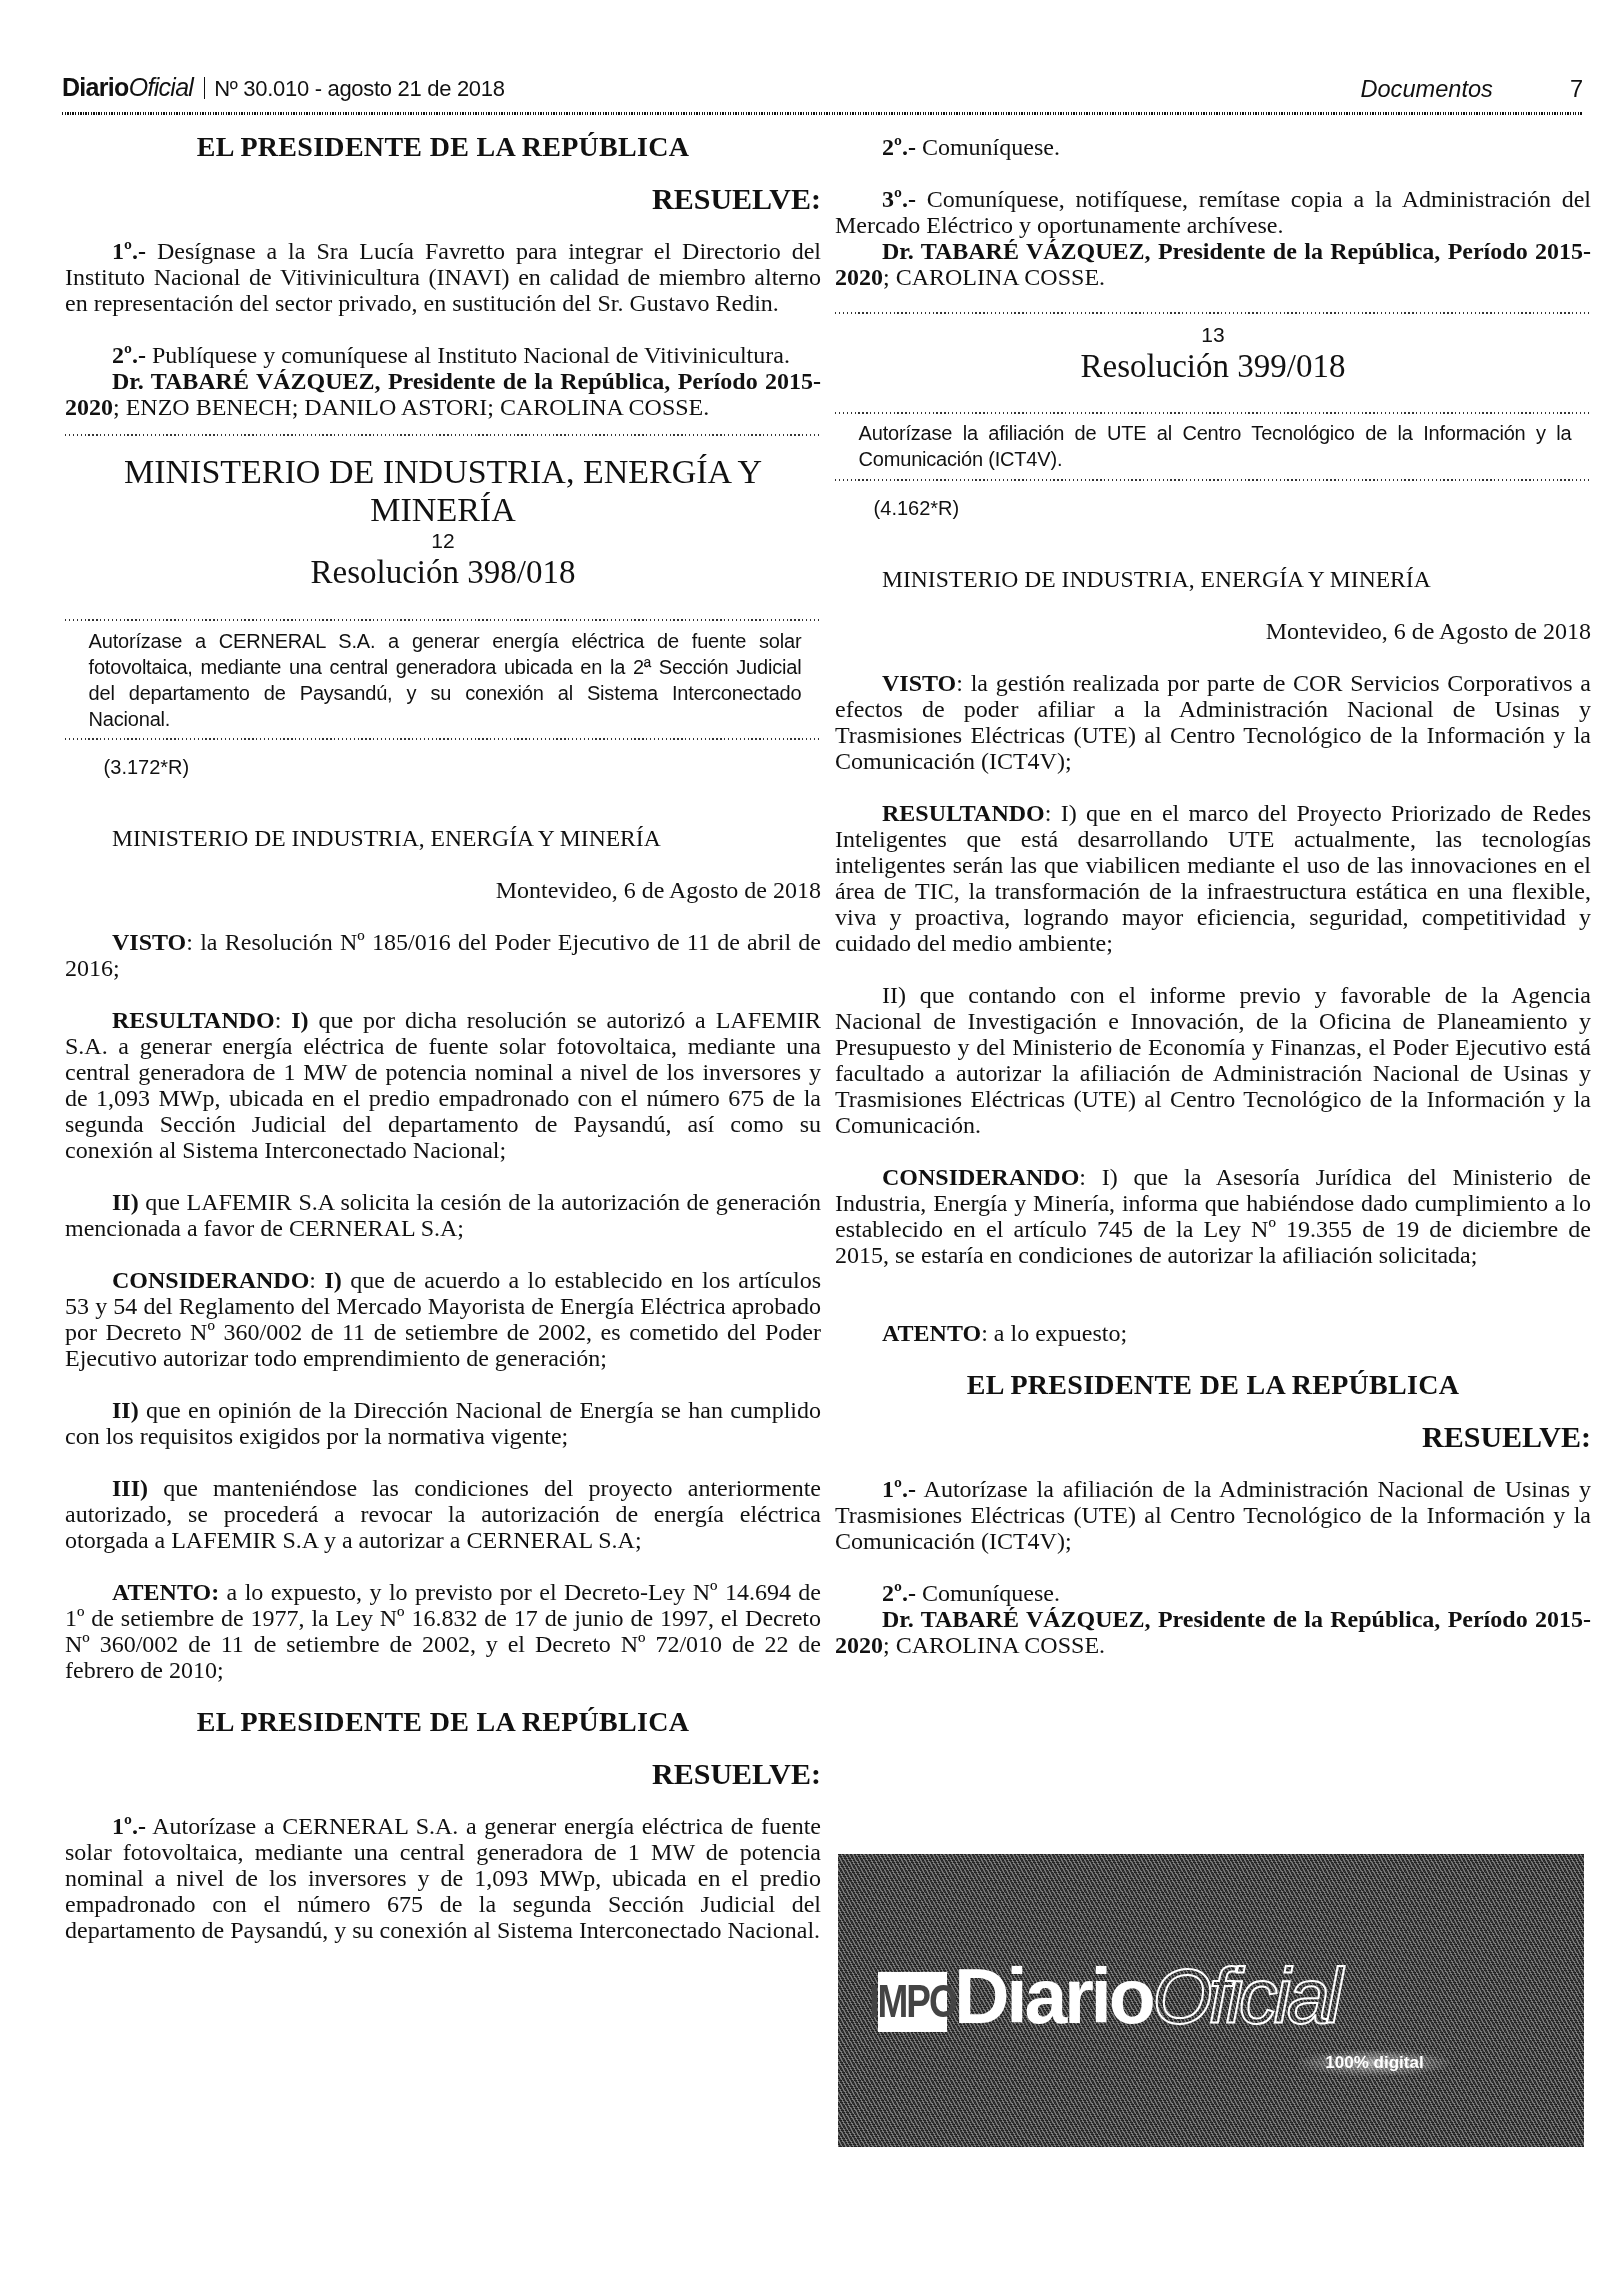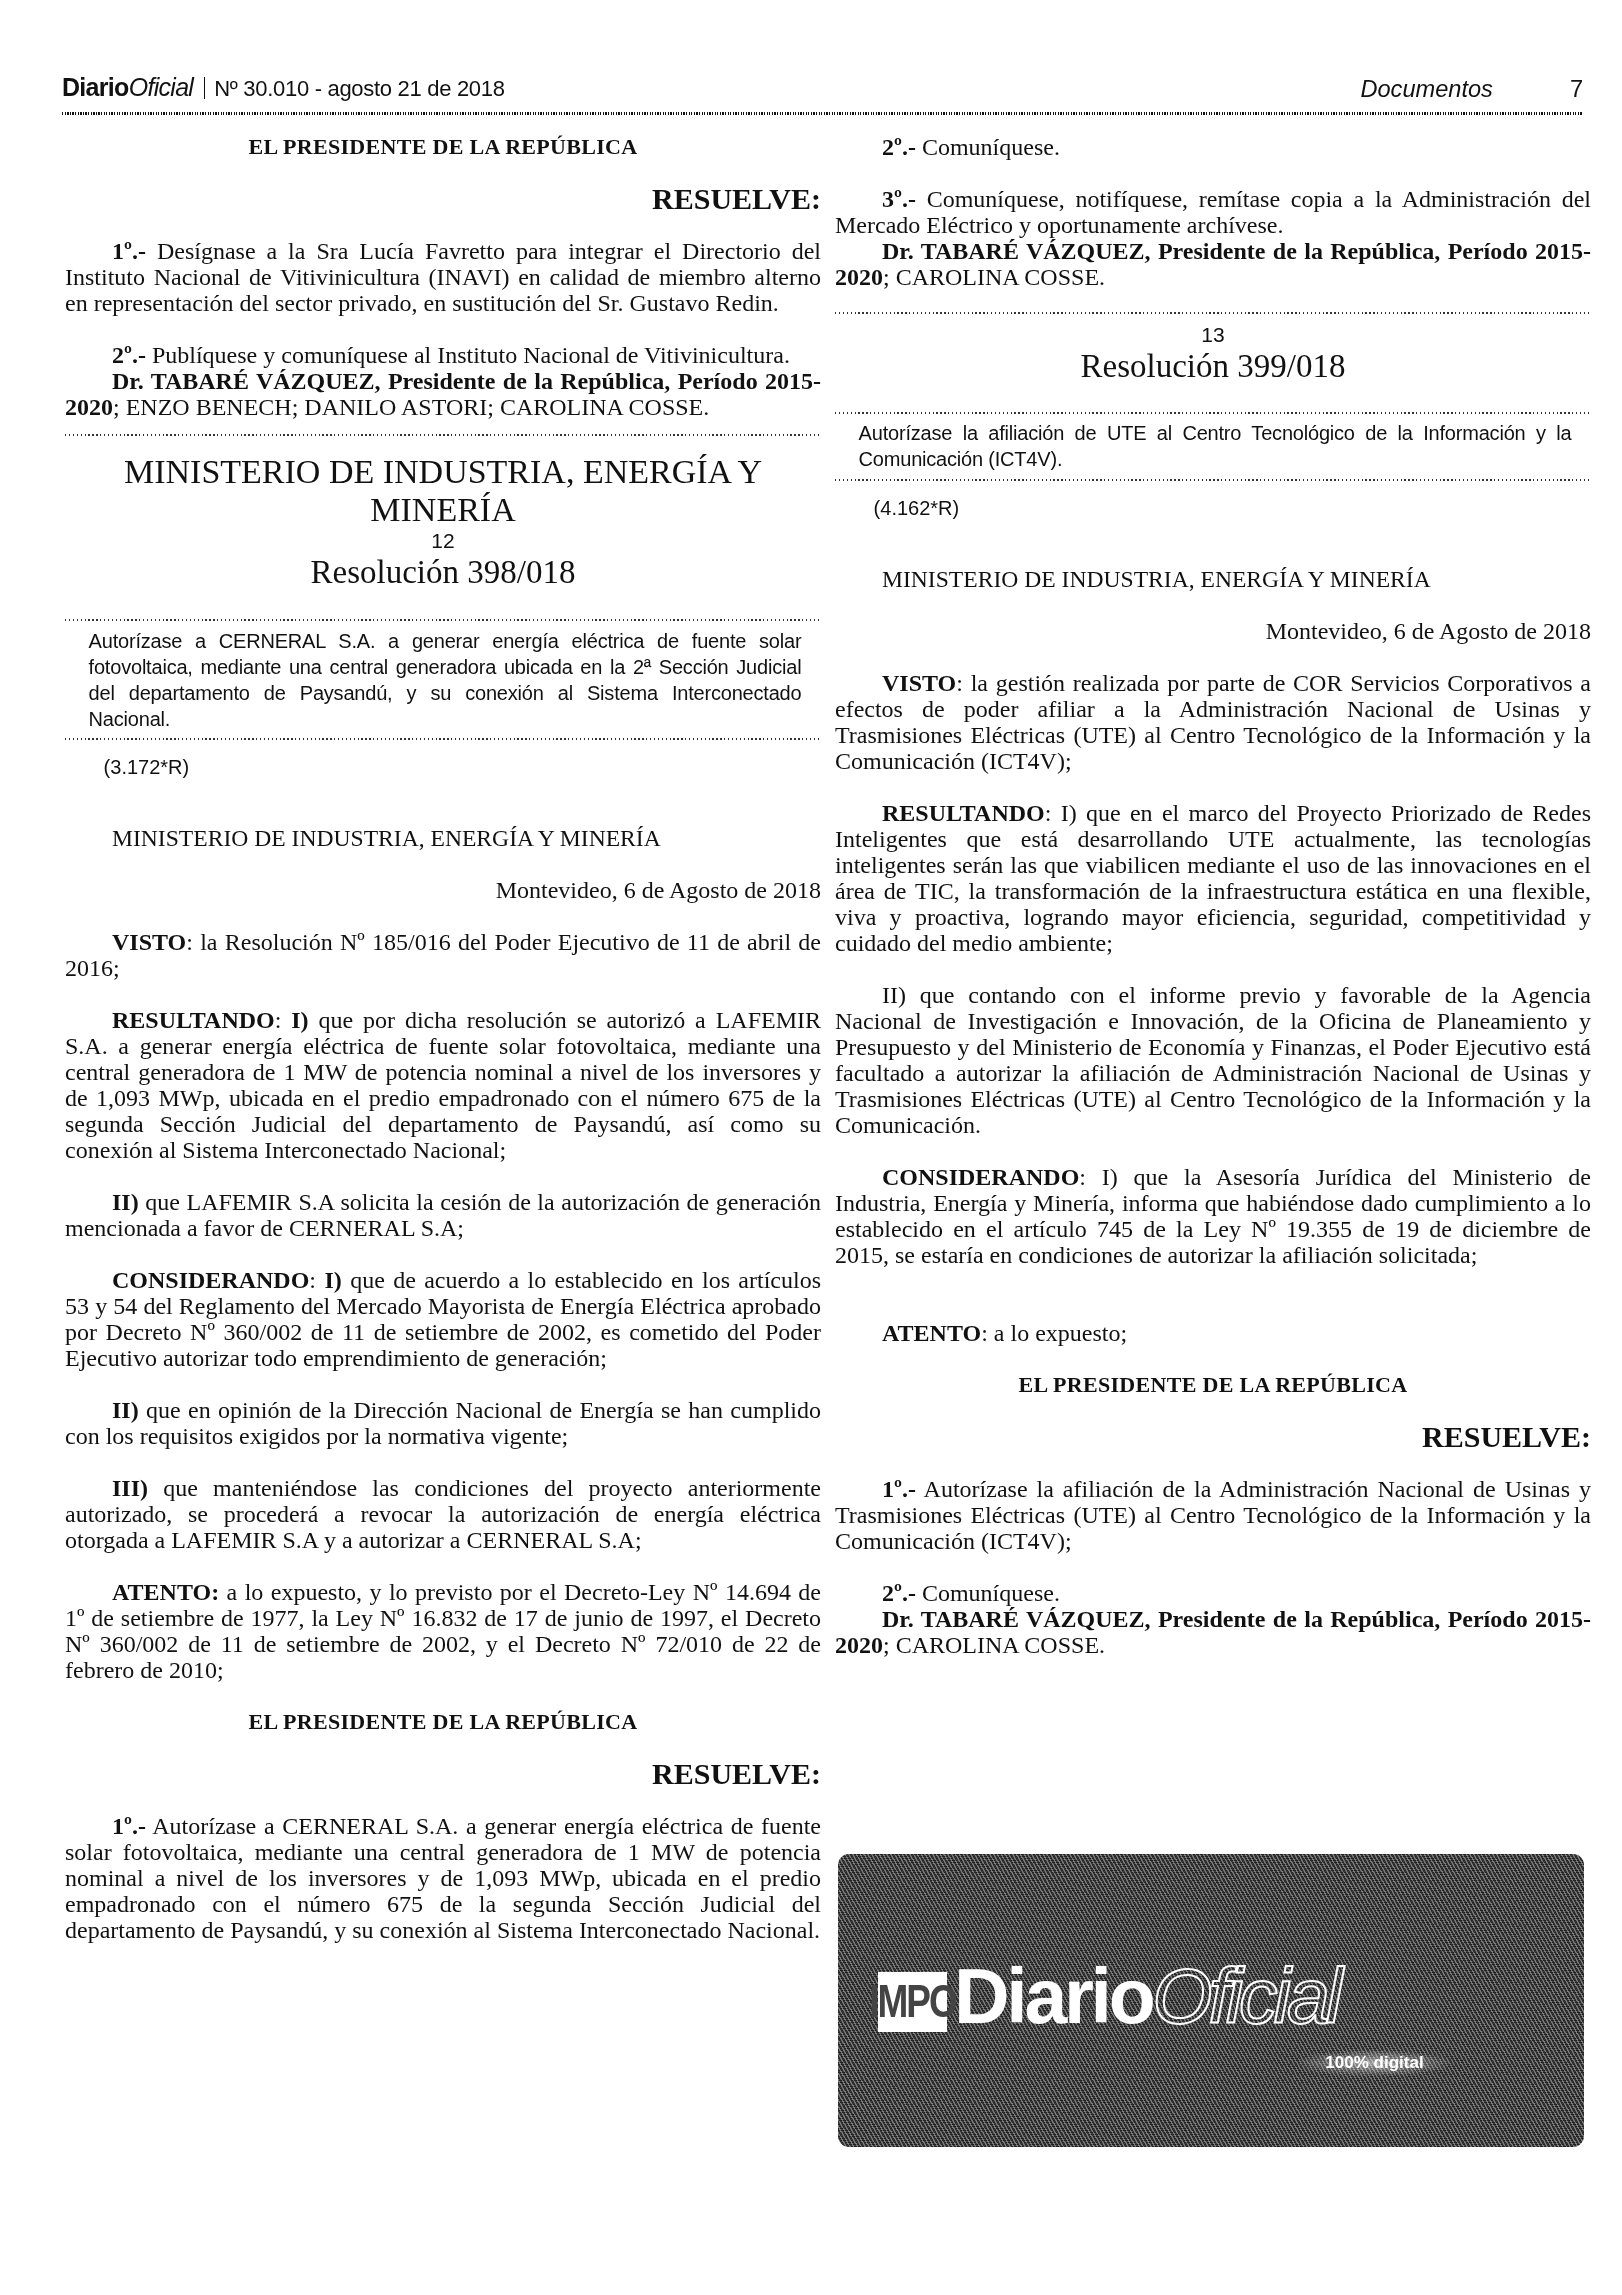--- a/index.html
+++ b/index.html
@@ -23,40 +23,40 @@
   .col { position: absolute; top: 134px; width: 756px; }
   .col-left { left: 65px; }
   .col-right { left: 835px; top: 134px; }
 
   .p { font-size: 24px; line-height: 26px; text-align: justify; margin: 0; }
   .indent { text-indent: 47px; }
   .gap-s { height: 14.4px; }
   .gap-m { height: 26px; }
   .right { text-align: right; }
 
-  .heading-pres { font-size: 22px; font-weight: bold; text-align: center; letter-spacing: 0.3px; margin: 0; line-height: 26px; }
+  .heading-pres { font-size: 28px; font-weight: bold; text-align: center; letter-spacing: 0.3px; margin: 0; line-height: 26px; }
   .heading-resuelve { font-size: 30px; font-weight: bold; text-align: right; margin: 0; line-height: 26px; }
 
   .dot-rule { height: 2px; width: 100%;
     background-image: repeating-linear-gradient(90deg, #333 0 1.3px, transparent 1.3px 3.9px); }
 
   .ministry-big { font-size: 34px; line-height: 38px; text-align: center; margin: 0; font-weight: normal; }
   .res-num { font-size: 21px; font-weight: normal; text-align: center; line-height: 23.6px; margin: 0; }
   .res-title { font-size: 33px; line-height: 39px; text-align: center; margin: 0; }
 
   .summary { font-size: 20px; line-height: 26px; text-align: justify; padding: 6.5px 19.6px 6.5px 23.6px; margin: 0; letter-spacing: -0.2px; }
   .ref { font-size: 20px; line-height: 25px; padding-left: 23.6px; margin: 15px; }
   .ministry-small { font-size: 23.6px; line-height: 26px; padding-left: 47px; margin: 0; }
 
   
   .banner { position: absolute; left: 838px; top: 1854px; width: 746px; height: 293px;
     background-color: #3a3a3a;
     background-image:
       repeating-linear-gradient(60deg, rgba(255,255,255,0.35) 0 1.3px, transparent 1.3px 3.3px),
-      repeating-linear-gradient(0deg, rgba(0,0,0,0.4) 0 0.7px, transparent 0.7px 2px); border-radius: 11px; }
+      repeating-linear-gradient(0deg, rgba(0,0,0,0.4) 0 0.7px, transparent 0.7px 2px); }
   .banner-impo { position: absolute; left: 40px; top: 118px; width: 69px; height: 60px; background: #fff;
     display: flex; align-items: center; justify-content: center; }
   .banner-impo span { font-size: 37px; font-weight: bold; color: #444; letter-spacing: -2px; transform: scaleY(1.25); display: inline-block; }
   .banner-impo { width: 69px; }
   .banner-logo { position: absolute; left: 116px; top: 98px; color: #fff; white-space: nowrap; }
   .banner-logo .bold { font-size: 77px; font-weight: bold; letter-spacing: -3.3px; }
   .banner-logo .ital { font-size: 77px; font-style: italic; font-weight: normal; letter-spacing: -3.9px;
     color: transparent; -webkit-text-stroke: 2px #fff; }
   .banner-tag { position: absolute; left: 160px; top: 178px; width: 72px; height: 26px;
     font-size: 17px; font-weight: bold; color: #fff; text-align: center; line-height: 26px;

